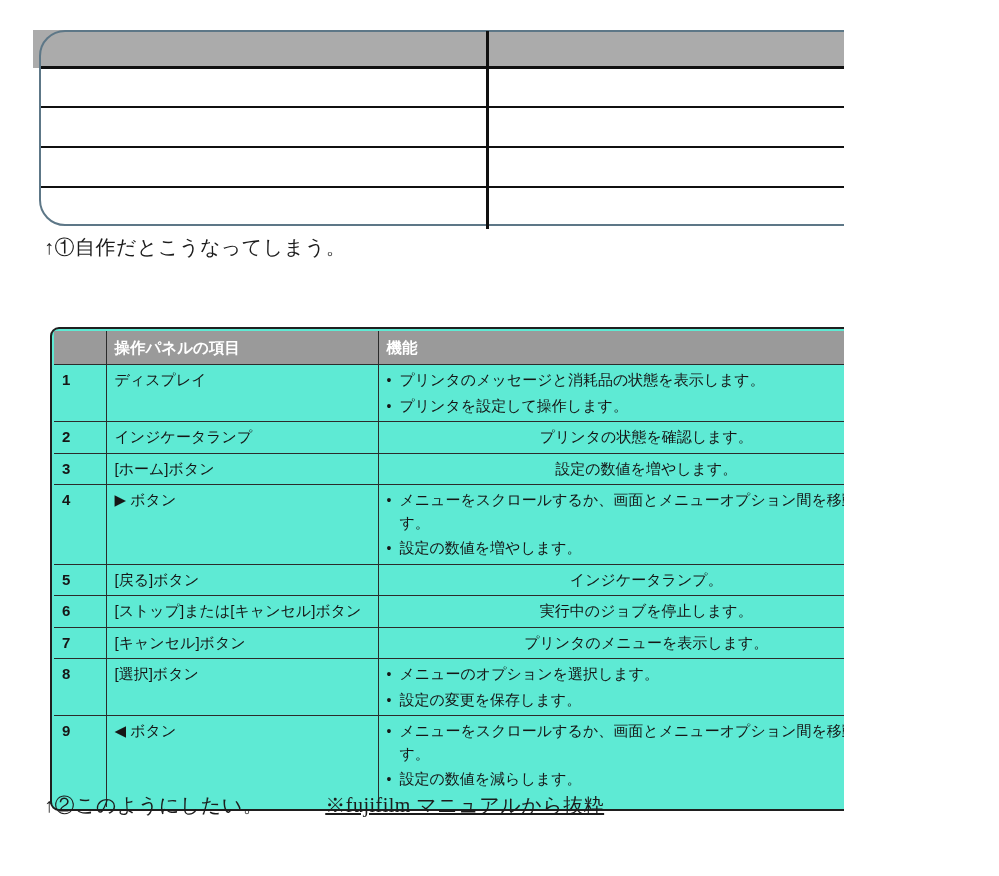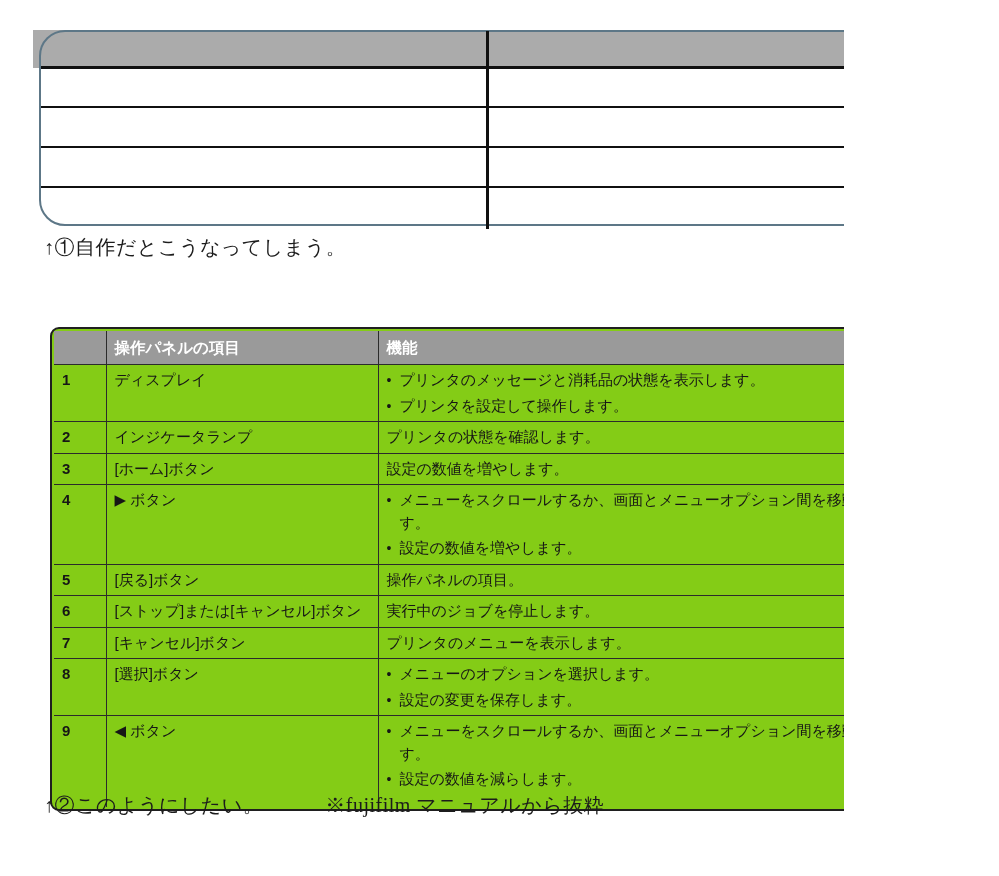--- a/index.html
+++ b/index.html
@@ -24,26 +24,26 @@
   #tt-line-3{top:186px;height:2px;}
   #tt-divider{left:486px;top:31px;width:3px;height:198px;background:#101010;}
   
   .caption{
     position:absolute;left:44px;
     font-family:"Liberation Serif","DejaVu Serif",serif;
     font-size:20px;color:#1c1c1c;letter-spacing:0.5px;white-space:nowrap;
   }
   #caption-1{top:234px;}
   #caption-2{top:792px;}
-  #caption-2 .note{margin-left:62px;}
+  #caption-2 .note{margin-left:62px;text-decoration:underline;}
   
   #manual-wrap{
     position:absolute;left:50px;top:327px;width:868px;
     border:2px solid #1f1f1f;border-radius:9px;padding:2px;
-    box-sizing:border-box;background:#84cc16;
+    box-sizing:border-box;background:#5eead4;
   }
   table.manual{
     width:100%;border-collapse:collapse;table-layout:fixed;
     font-size:15px;color:#161616;line-height:1.5;
   }
   table.manual th,table.manual td{
     border:1.5px solid #2b2b2b;
     padding:4px 8px;vertical-align:top;text-align:left;
     overflow:hidden;
   }
@@ -53,21 +53,21 @@
   table.manual tr>*:last-child{border-right:none;}
   table.manual th{
     color:#ffffff;font-weight:bold;font-size:15.5px;padding-top:5px;padding-bottom:5px;
   }
   col.c-num{width:52px;}
   col.c-item{width:272px;}
   td.num{text-align:center;font-weight:bold;}
   .bullet-line{display:flex;align-items:flex-start;}
   .bullet-line + .bullet-line{margin-top:3px;}
   .bullet{flex:0 0 auto;margin-right:8px;font-size:14px;line-height:1.6;}
-  .plain-func{display:block;}
+  .plain-func{display:block;text-align:center;}
 </style>
 </head>
 <body>
 
 <div id="page">
 
   <div>
     <div id="tt-header-fill" class="tt-layer" style="background: rgb(171, 171, 171);"></div>
     <div id="tt-line-header" class="tt-layer tt-hline" style="background: rgb(16, 16, 16);"></div>
     <div id="tt-line-1" class="tt-layer tt-hline" style="background: rgb(16, 16, 16);"></div>
@@ -131,21 +131,21 @@
               <div class="bullet-line">
                 <span class="bullet">•</span>
                 <span>設定の数値を増やします。</span>
               </div>
             </td>
     </tr>
           <tr>
       <td class="num">5</td>
       <td class="item">[戻る]ボタン</td>
       <td class="func">
-              <span class="plain-func">操作パネルの項目。</span>
+              <span class="plain-func">インジケータランプ。</span>
             </td>
     </tr>
           <tr>
       <td class="num">6</td>
       <td class="item">[ストップ]または[キャンセル]ボタン</td>
       <td class="func">
               <span class="plain-func">実行中のジョブを停止します。</span>
             </td>
     </tr>
           <tr>

